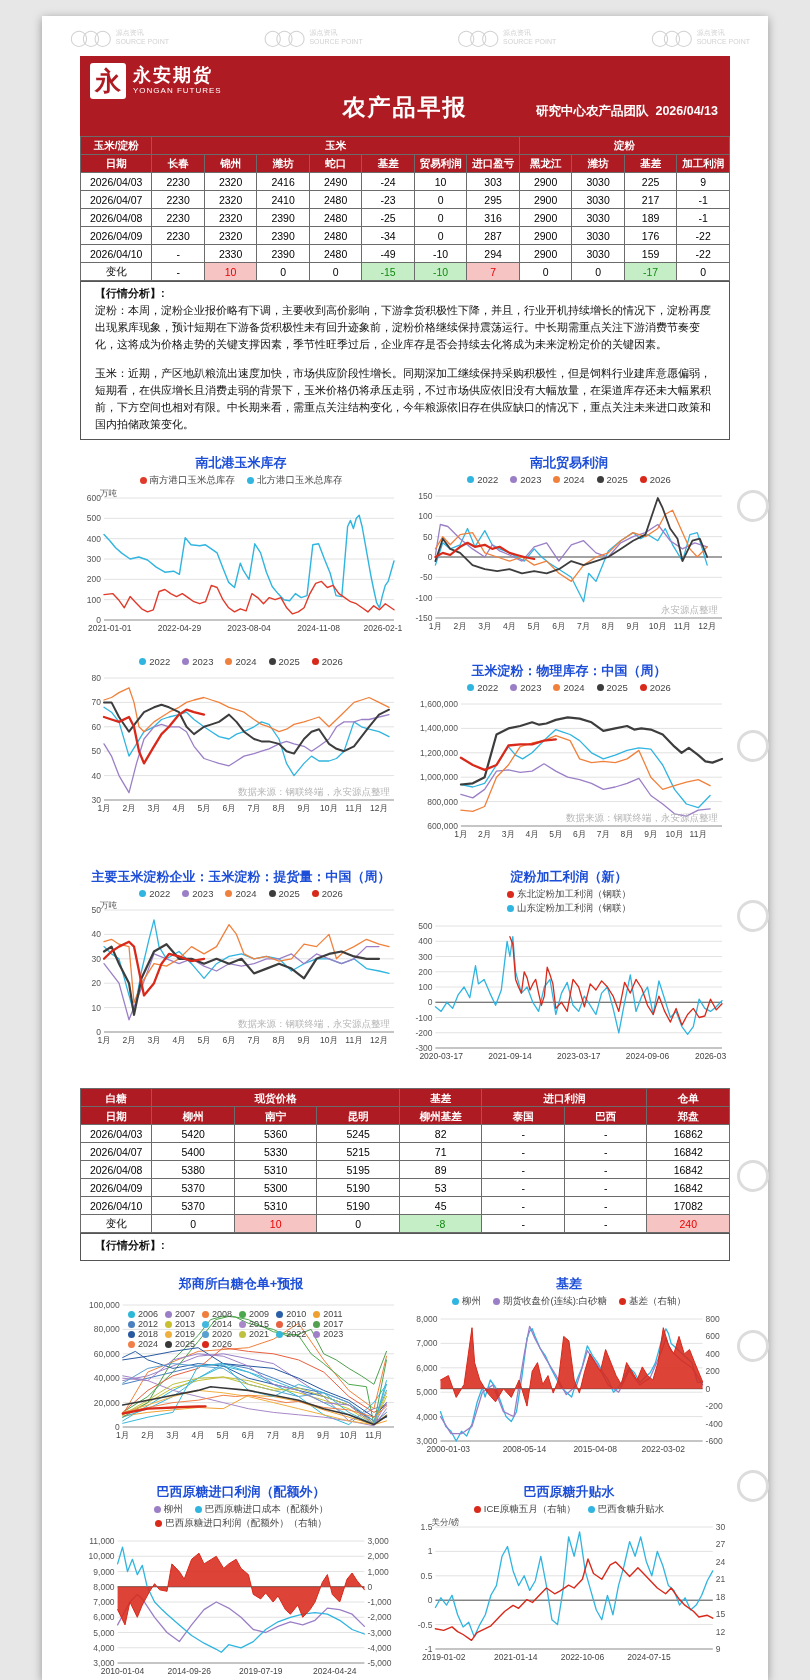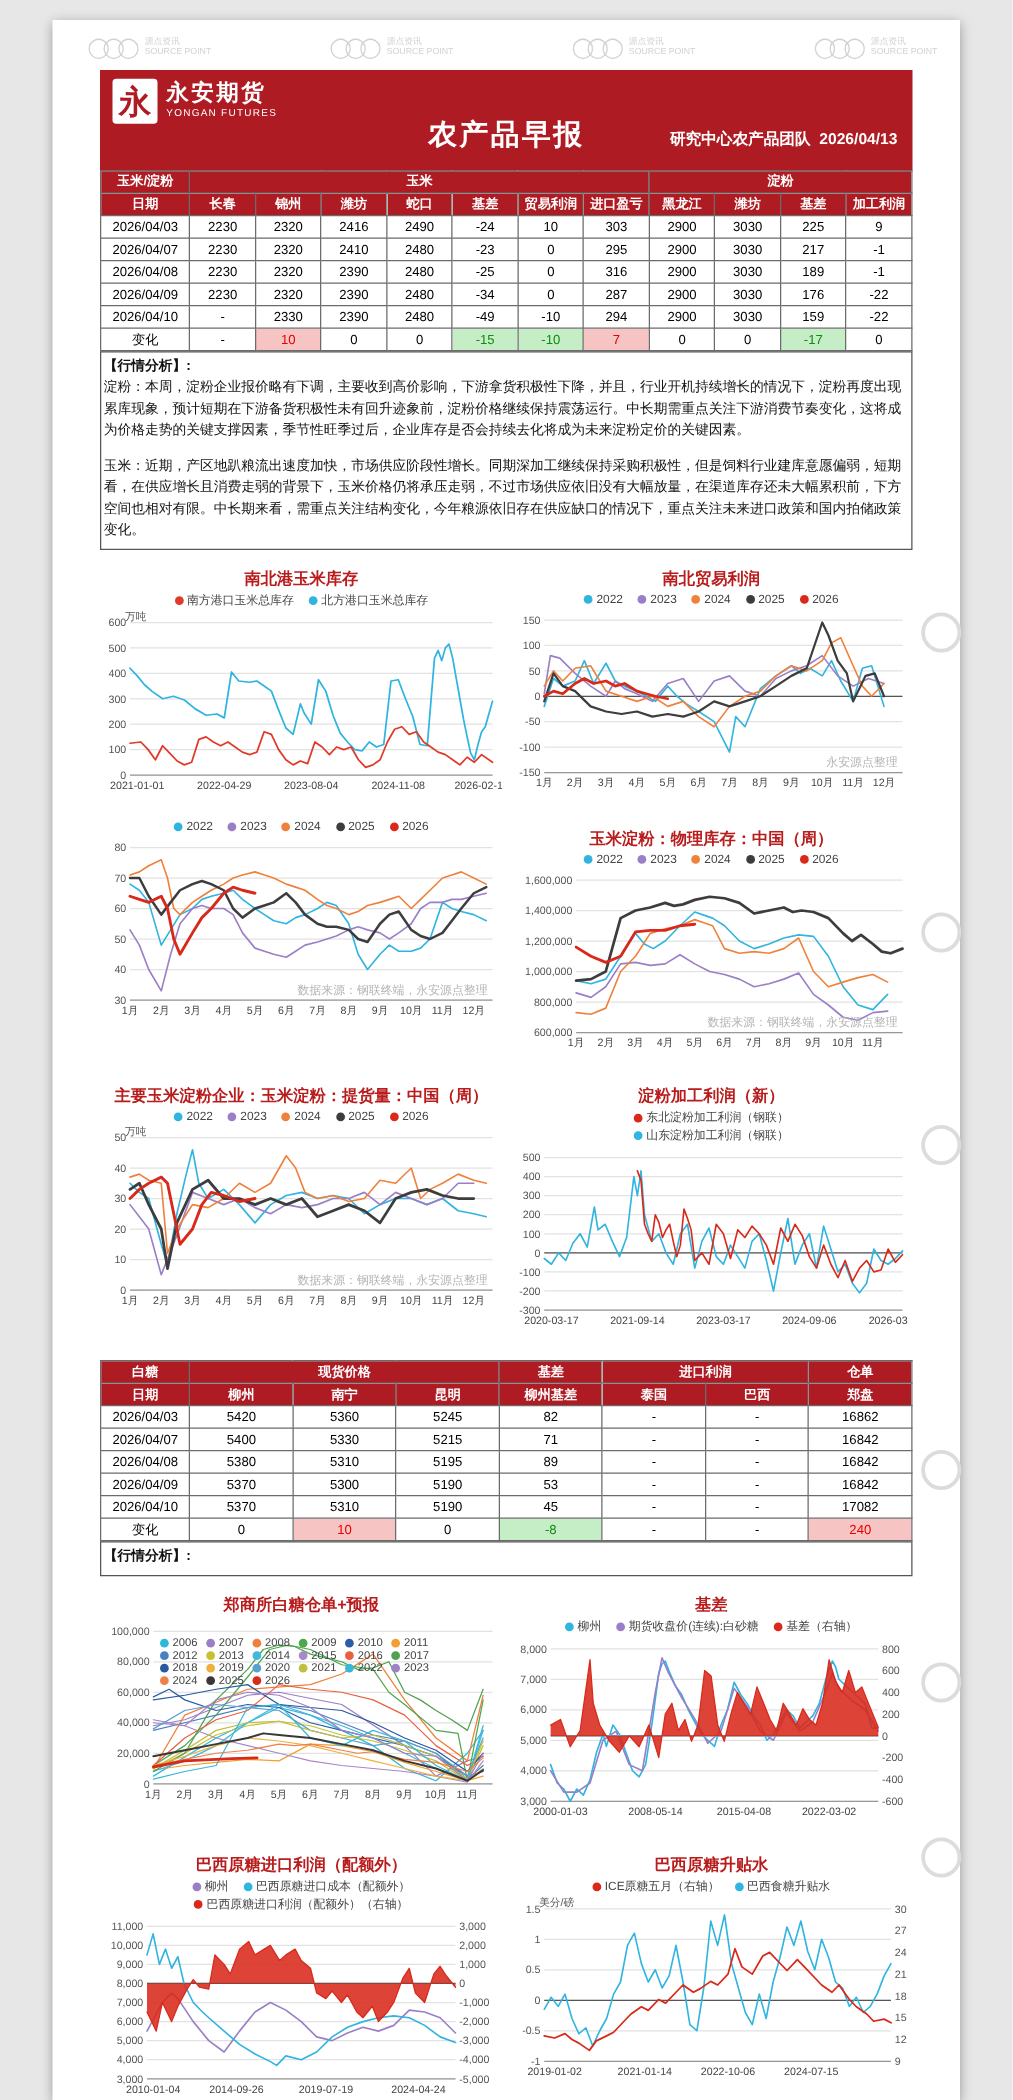--- a/index.html
+++ b/index.html
@@ -28,28 +28,28 @@
   .brand-en{font-size:8px;letter-spacing:1px;}
   .banner-title{position:absolute;left:0;right:0;top:36px;text-align:center;font-size:23px;
                 font-weight:bold;letter-spacing:2px;}
   .banner-team{position:absolute;right:12px;bottom:16px;font-size:12.5px;font-weight:bold;}
   
   table.dtable{width:100%;border-collapse:collapse;table-layout:fixed;}
   table.dtable th,table.dtable td{border:1px solid #6b6b6b;font-size:10.5px;padding:1px 2px;
       text-align:center;height:15px;overflow:hidden;white-space:nowrap;}
   table.dtable th{background:#ae1b23;color:#fff;font-weight:bold;white-space:normal;line-height:1.15;}
   
-  .analysis{border:1px solid #555;padding:3px 2px 6px;font-size:11px;line-height:1.55;color:#111;}
+  .analysis{border:1px solid #555;padding:3px 14px 6px;font-size:11px;line-height:1.55;color:#111;}
   .analysis .head{font-weight:bold;}
   .analysis p{margin:0 0 12px;}
   .analysis p:last-child{margin-bottom:0;}
   
   .chart-grid{display:flex;flex-wrap:wrap;justify-content:space-between;margin:8px 0 4px;}
   .chart-box{width:322px;position:relative;margin-bottom:6px;}
-  .c-title{text-align:center;font-weight:bold;font-size:13px;margin:6px 0 2px;color:#b91c1c;}
+  .c-title{text-align:center;font-weight:bold;font-size:13px;margin:6px 0 2px;color:#1d4ed8;}
   .c-legend{display:flex;flex-wrap:wrap;justify-content:center;gap:1px 12px;font-size:9.5px;
             color:#444;margin-bottom:1px;}
   .c-legend.col{flex-direction:column;align-items:center;gap:1px;}
   .c-legend.overlay{position:absolute;top:40px;left:48px;width:240px;justify-content:flex-start;
             gap:0 7px;font-size:9px;z-index:3;}
   .lg-item{display:flex;align-items:center;gap:3px;}
   .lg-dot{width:7px;height:7px;border-radius:50%;flex:0 0 auto;}
   svg{display:block;}
 </style>
 </head>

